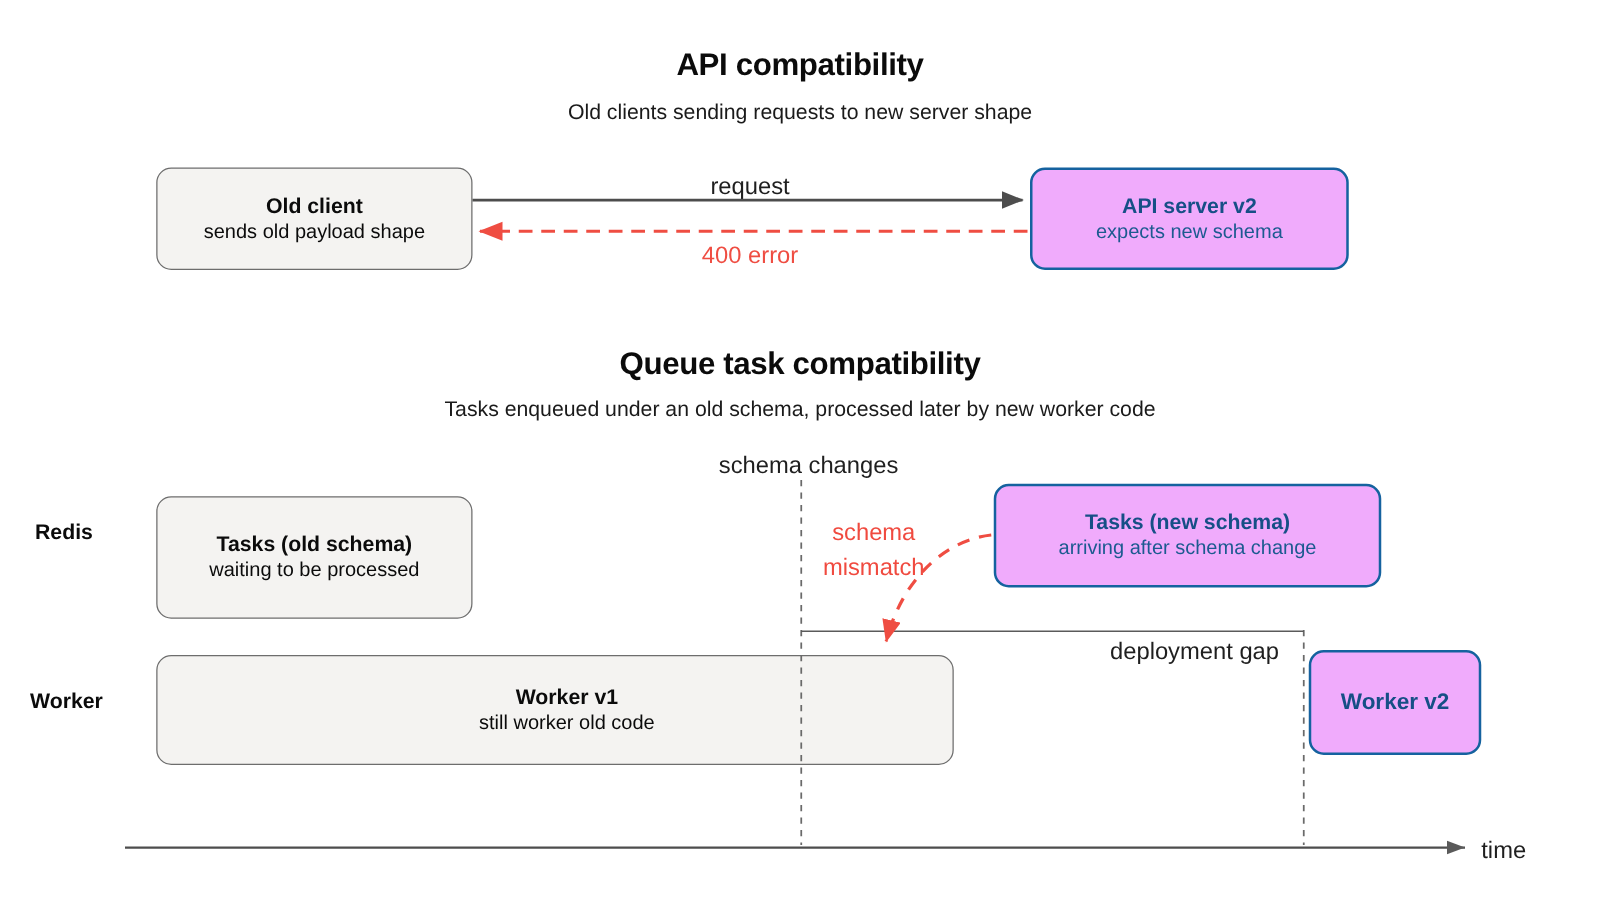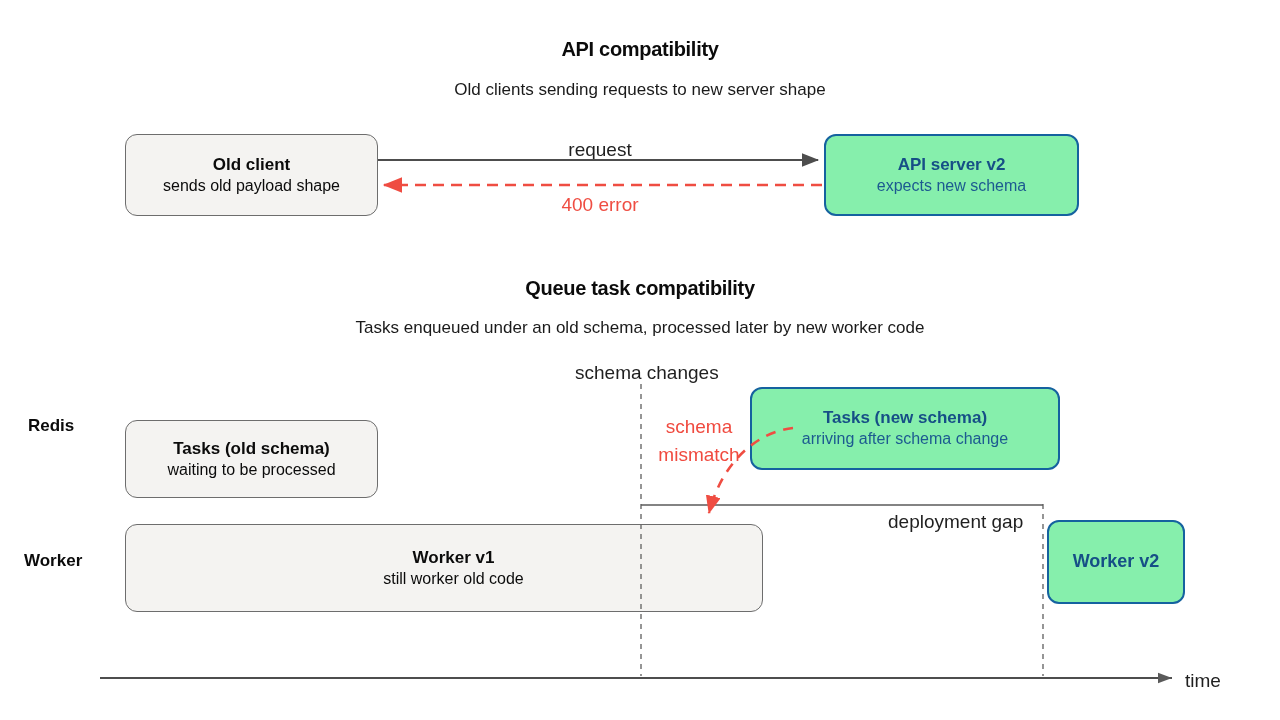--- a/index.html
+++ b/index.html
@@ -29,21 +29,21 @@
     height: 720px;
     pointer-events: none;
   }
 
   
   .sec-title {
     position: absolute;
     width: 1280px;
     text-align: center;
     font-weight: bold;
-    font-size: 20px;
+    font-size: 25px;
     letter-spacing: -0.3px;
     color: #0b0b0b;
   }
   .sec-sub {
     position: absolute;
     width: 1280px;
     text-align: center;
     font-size: 17px;
     color: #1a1a1a;
   }
@@ -67,31 +67,31 @@
   .node .t1 { font-weight: bold; font-size: 17px; }
   .node .t2 { font-size: 16px; }
 
   .node.gray {
     background: #f4f3f1;
     border: 1.6px solid #6d6d6d;
     color: #0b0b0b;
     text-align: right;
   }
   .node.blue {
-    background: #86efac;
+    background: #f0abfc;
     border: 2px solid #15629f;
     color: #174f86;
   }
   .node.blue .t1 { color: #164f86; }
   .node.blue .t2 { color: #1c5a90; }
 
   #box-old-client   { left: 125px; top: 134px; width: 253px; height: 82px; }
   #box-api-server   { left: 824px; top: 134px; width: 255px; height: 82px; }
-  #box-tasks-old    { left: 125px; top: 397px; width: 253px; height: 78px; margin-top: 23px; }
-  #box-tasks-new    { left: 750px; top: 387px; width: 310px; height: 83px; }
+  #box-tasks-old    { left: 125px; top: 397px; width: 253px; height: 98px; }
+  #box-tasks-new    { left: 795px; top: 387px; width: 310px; height: 83px; }
   #box-worker-v1    { left: 125px; top: 524px; width: 638px; height: 88px; padding-left: 19px; }
   #box-worker-v2    { left: 1047px; top: 520px; width: 138px; height: 84px; }
   #box-worker-v2 .t1 { font-size: 18px; }
 
   
   .lane-label {
     position: absolute;
     font-weight: bold;
     font-size: 17px;
     color: #0b0b0b;

